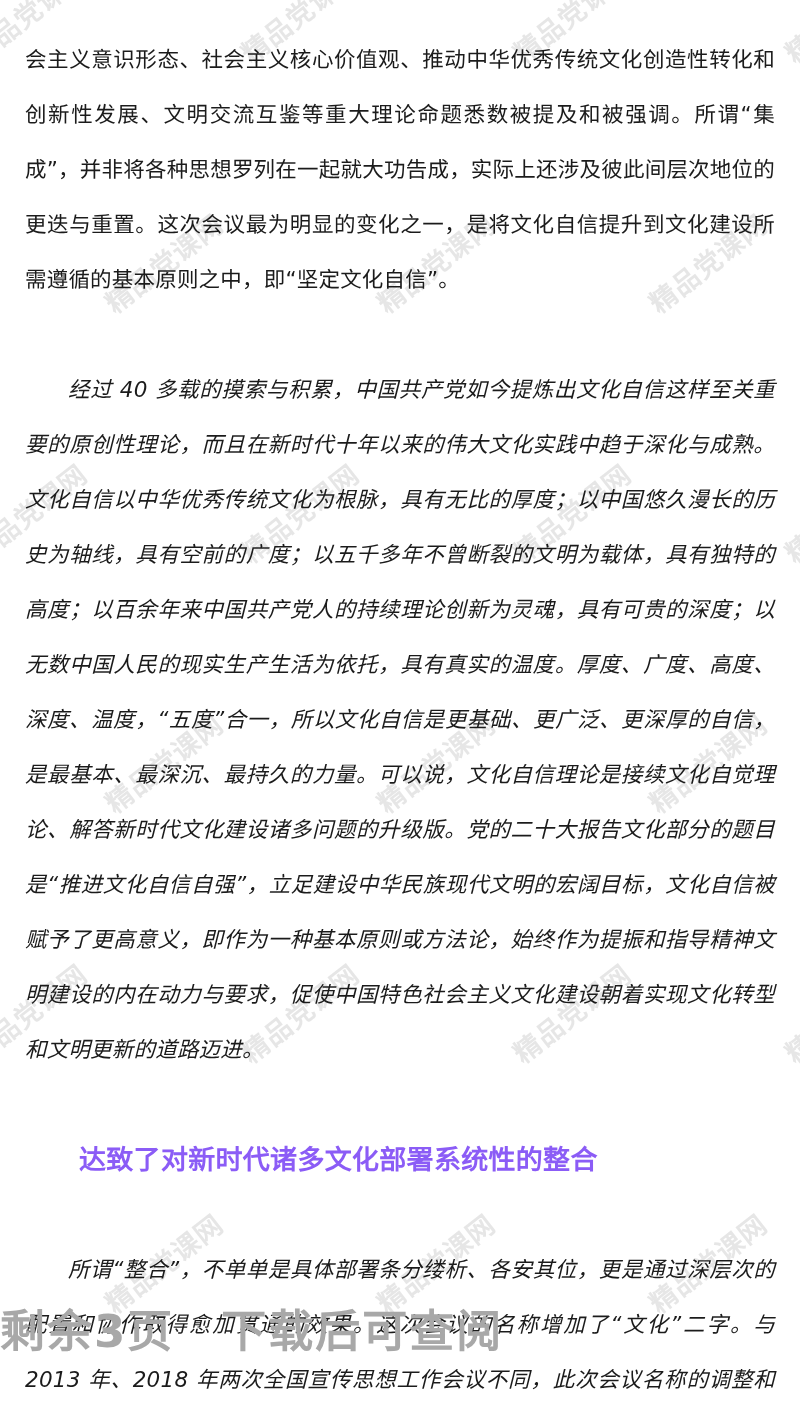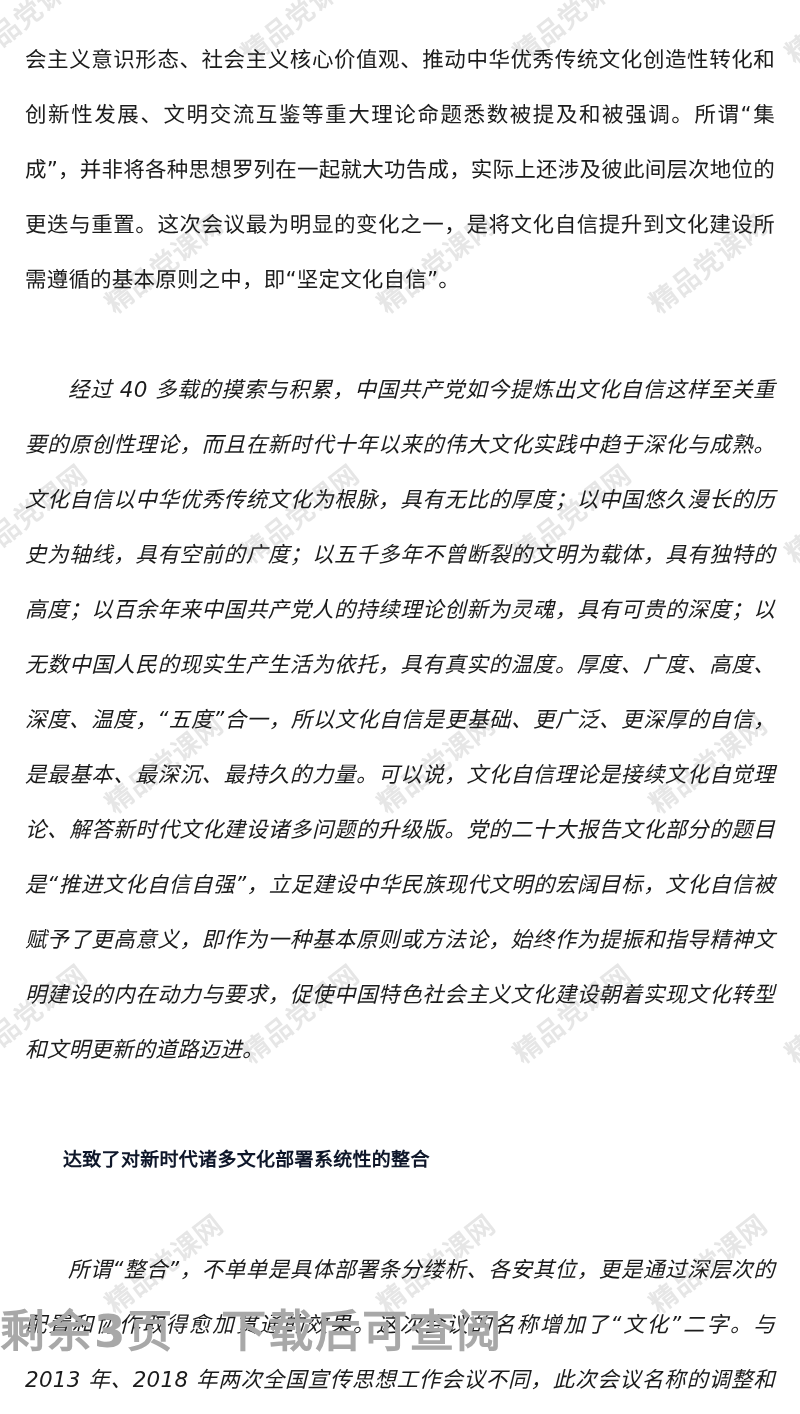--- a/index.html
+++ b/index.html
@@ -71,24 +71,24 @@
   .para.first {
     margin-top: 24px;
   }
 
   .gap-para {
     margin-top: 55px;
     font-style: italic;
   }
 
   .heading {
-    font-size: 19px;
+    font-size: 27px;
     line-height: 55px;
     font-weight: 700;
-    color: #0f172a;
+    color: #8b5cf6;
     margin: 0;
     text-indent: 2em;
     letter-spacing: 0.3px;
   }
 
   .gap-heading {
     margin-top: 55px;
   }
 
   

